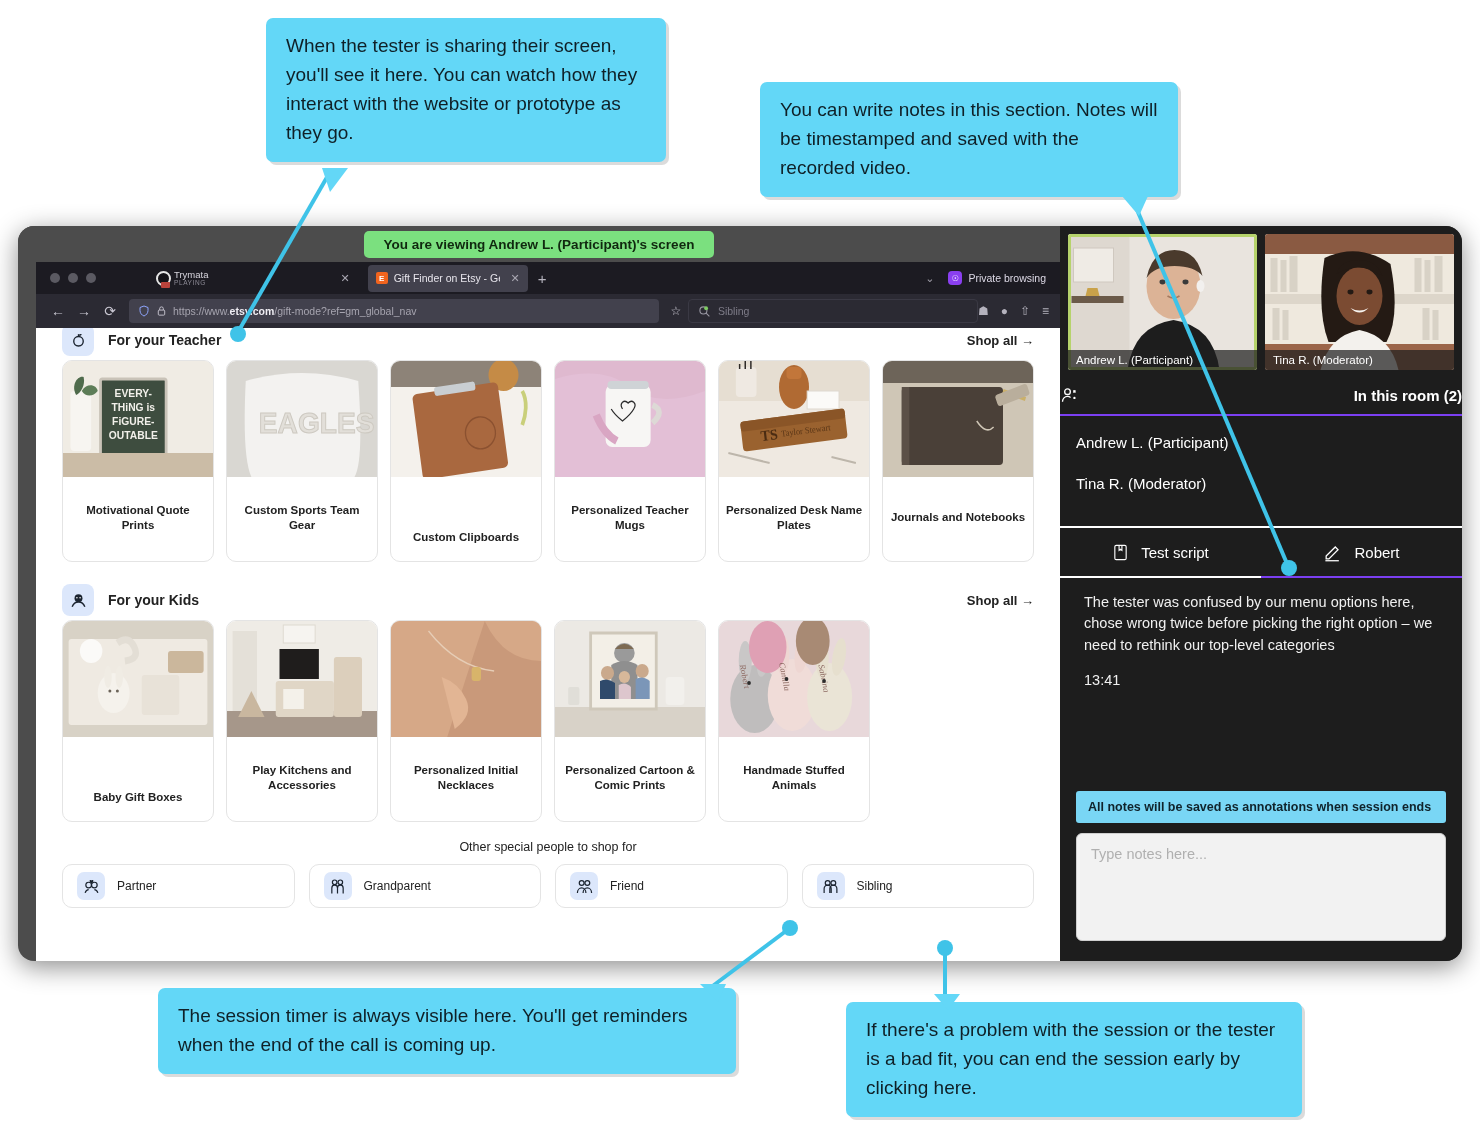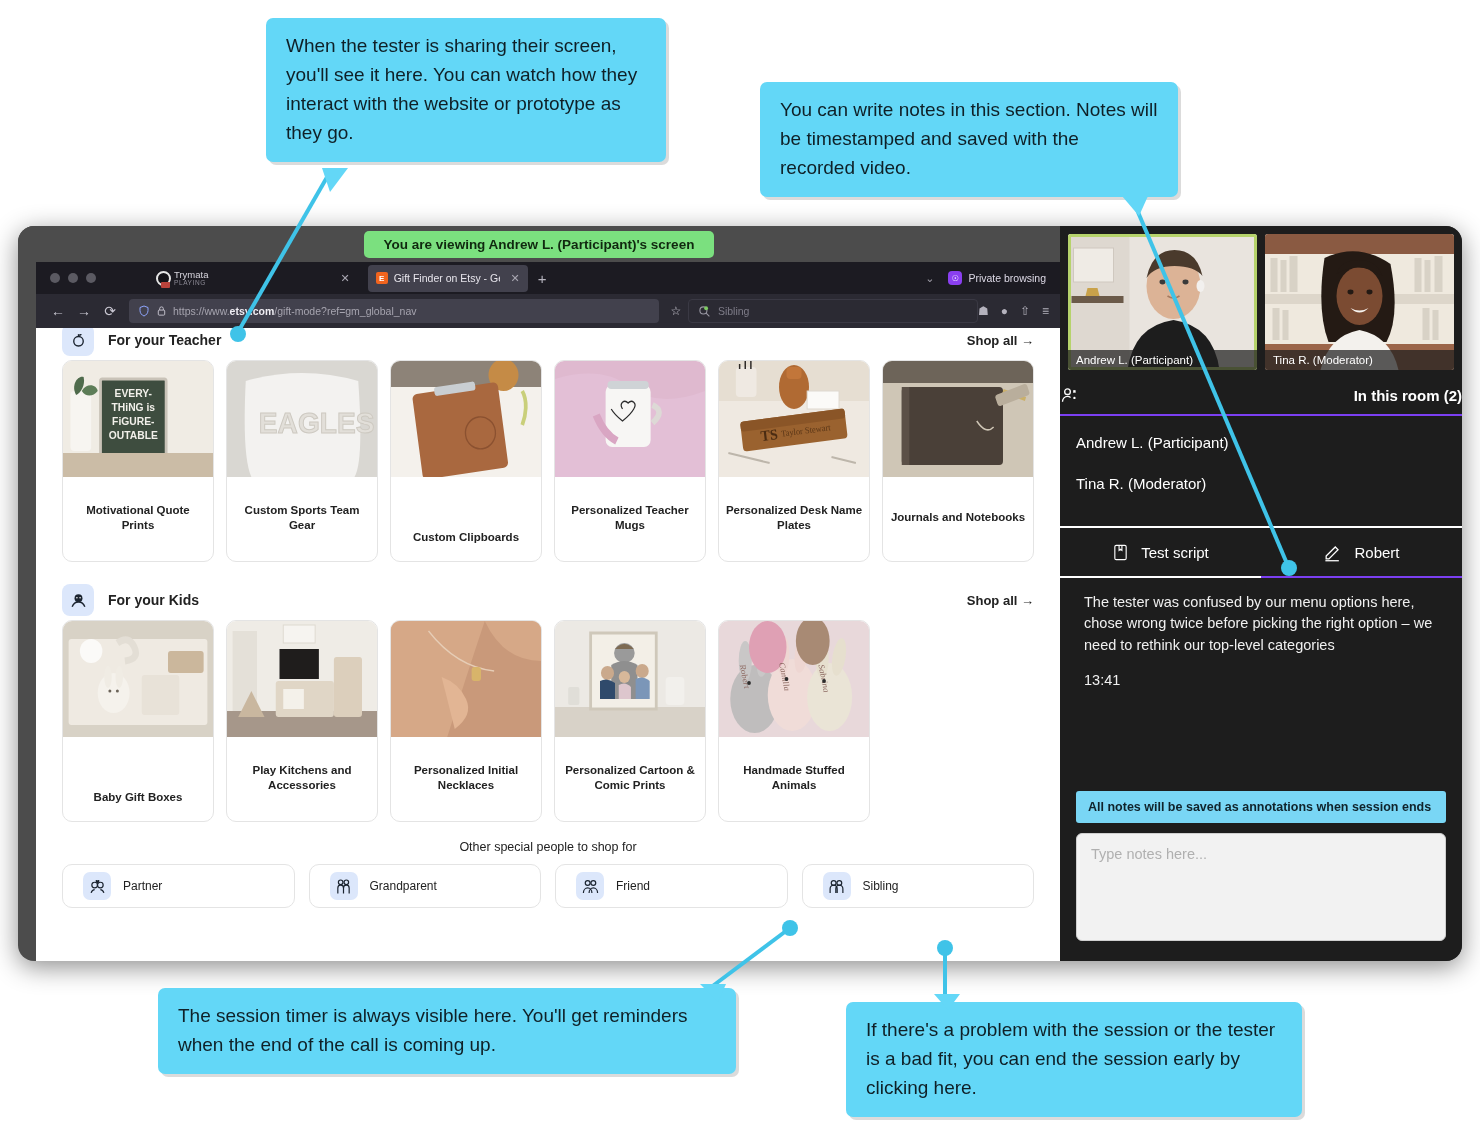--- a/index.html
+++ b/index.html
@@ -154,21 +154,21 @@
 
   .other-title {
     text-align: center; font-size: 12.5px; color: #222; margin-top: 18px; margin-bottom: 10px;
   }
   .people-row {
     display: grid; grid-template-columns: repeat(4, 1fr);
     gap: 14px; padding: 0 26px;
   }
   .person {
     border: 1px solid #e4e4e4; border-radius: 10px; background: #fff;
-    display: flex; align-items: center; gap: 12px; padding: 10px 20px; height: 44px;
+    display: flex; align-items: center; gap: 12px; padding: 10px 14px; height: 44px;
   }
   .person-ic {
     width: 28px; height: 28px; border-radius: 7px; background: #dce7fb;
     display: flex; align-items: center; justify-content: center; flex: none;
   }
   .person-label { font-size: 12px; color: #222; }
 
   
   #sidebar {
     position: absolute; right: 0; top: 0;

